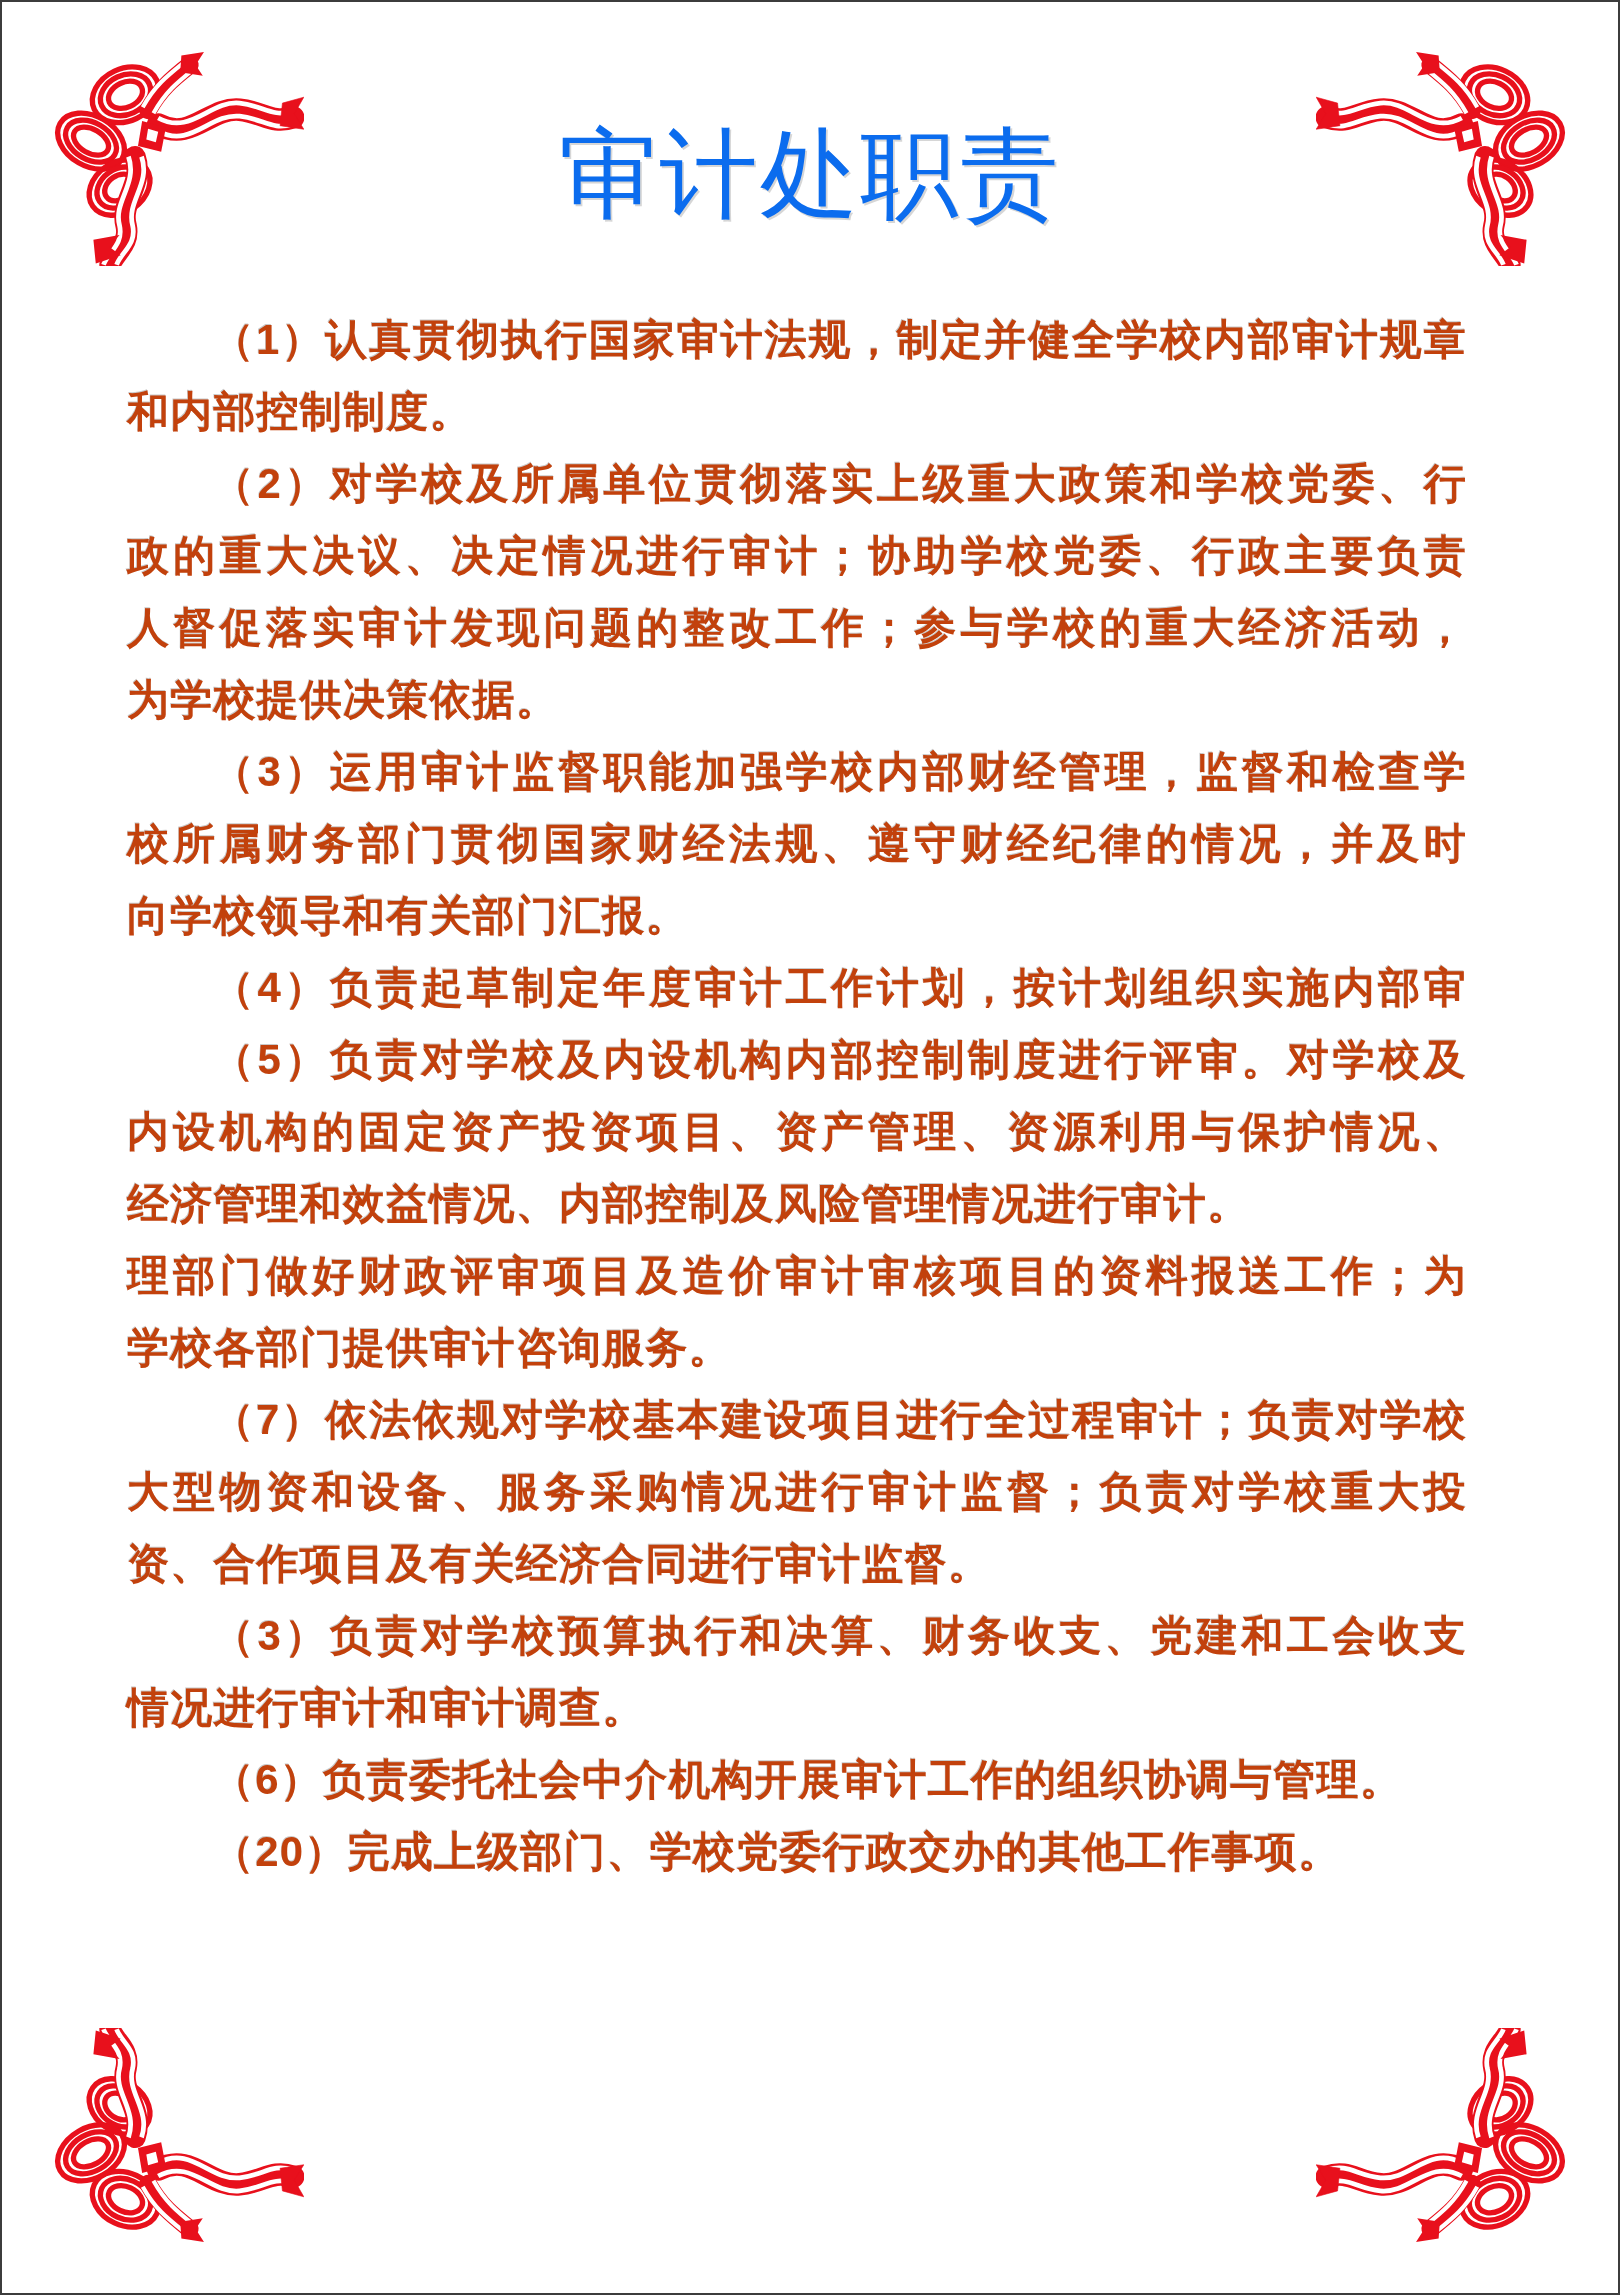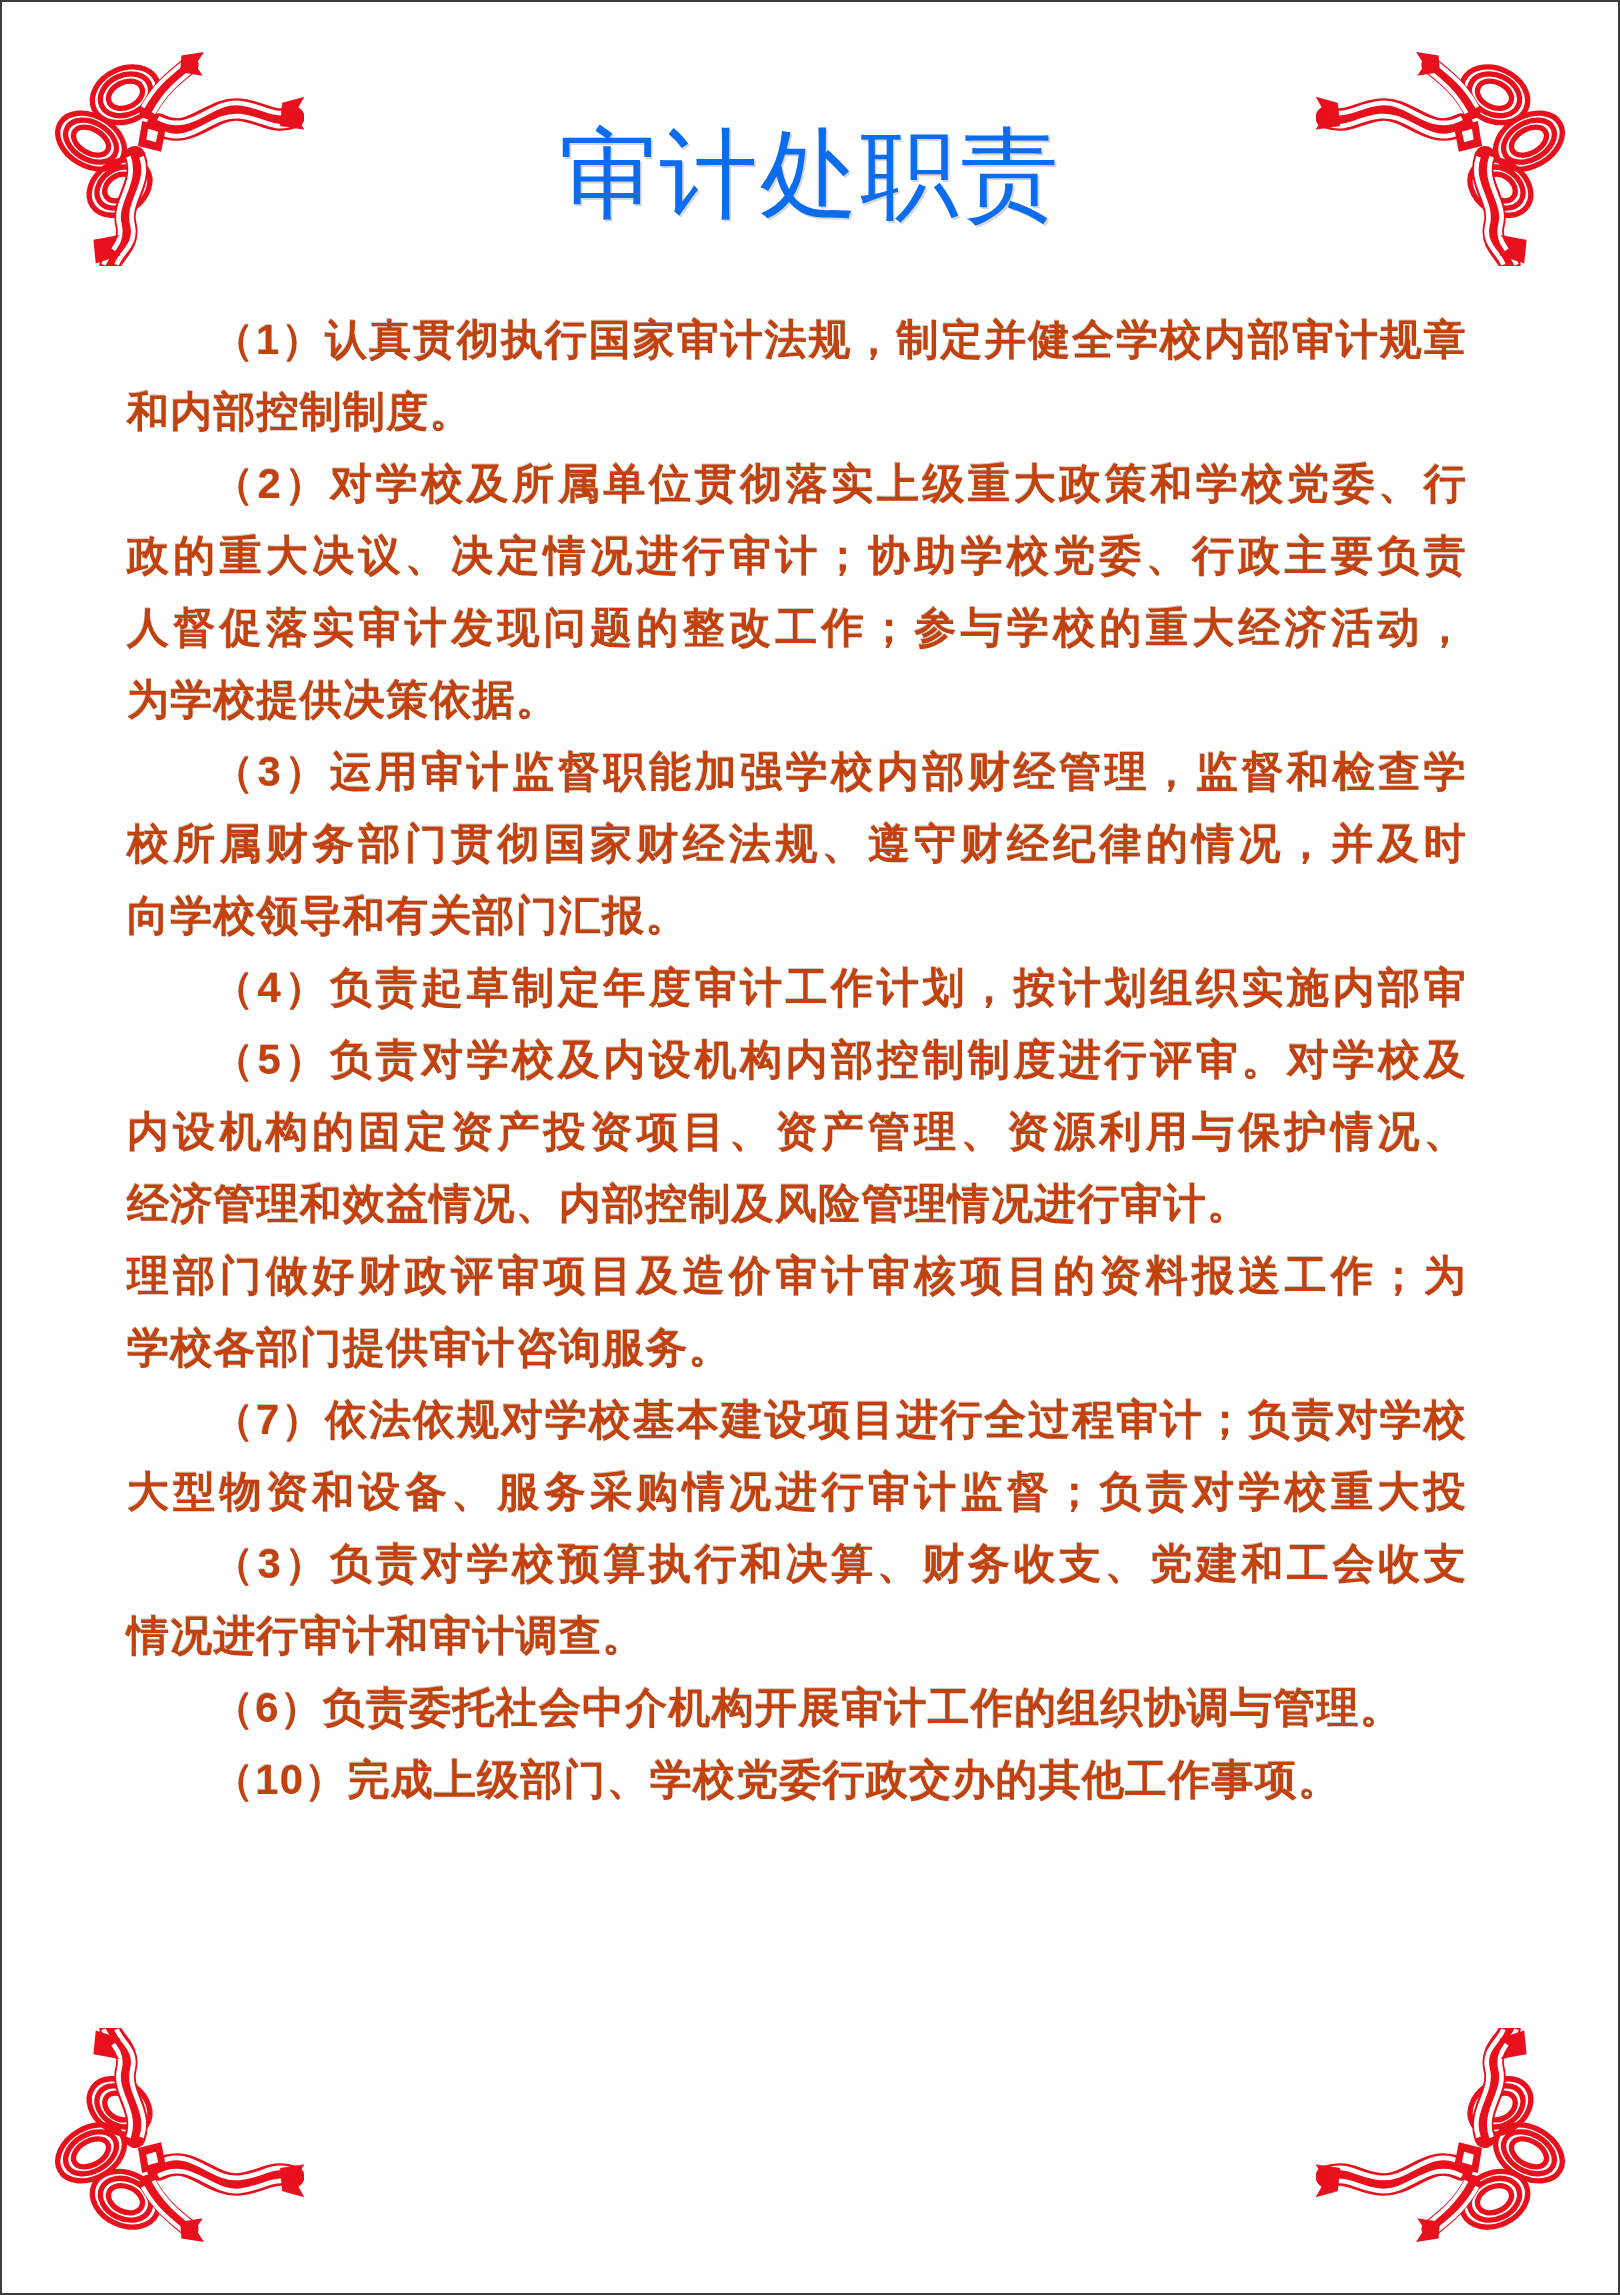--- a/index.html
+++ b/index.html
@@ -76,24 +76,25 @@
       <div class="line full">校所属财务部门贯彻国家财经法规、遵守财经纪律的情况，并及时</div>
       <div class="line">向学校领导和有关部门汇报。</div>
       <div class="line full ind">（4）负责起草制定年度审计工作计划，按计划组织实施内部审</div>
       <div class="line full ind">（5）负责对学校及内设机构内部控制制度进行评审。对学校及</div>
       <div class="line full">内设机构的固定资产投资项目、资产管理、资源利用与保护情况、</div>
       <div class="line">经济管理和效益情况、内部控制及风险管理情况进行审计。</div>
       <div class="line full">理部门做好财政评审项目及造价审计审核项目的资料报送工作；为</div>
       <div class="line">学校各部门提供审计咨询服务。</div>
       <div class="line full ind">（7）依法依规对学校基本建设项目进行全过程审计；负责对学校</div>
       <div class="line full">大型物资和设备、服务采购情况进行审计监督；负责对学校重大投</div>
+      <div class="line">资、合作项目及有关经济合同进行审计监督。</div>
       <div class="line full ind">（3）负责对学校预算执行和决算、财务收支、党建和工会收支</div>
       <div class="line">情况进行审计和审计调查。</div>
       <div class="line ind">（6）负责委托社会中介机构开展审计工作的组织协调与管理。</div>
-      <div class="line ind">（10）完成上级部门、学校党委行政交办的其他工作事项。</div>
+      <div class="line ind">（20）完成上级部门、学校党委行政交办的其他工作事项。</div>
     </div>
 
   <svg width="0" height="0" style="position:absolute" aria-hidden="true">
     <defs>
       <g id="bow">
 
         <g class="ribbon" fill="none" stroke-width="9">
           <ellipse cx="120" cy="72" rx="58" ry="44" transform="rotate(-25 120 72)"></ellipse>
           <ellipse cx="120" cy="72" rx="44" ry="33" transform="rotate(-25 120 72)"></ellipse>
           <ellipse cx="120" cy="72" rx="30" ry="21" transform="rotate(-25 120 72)"></ellipse>

